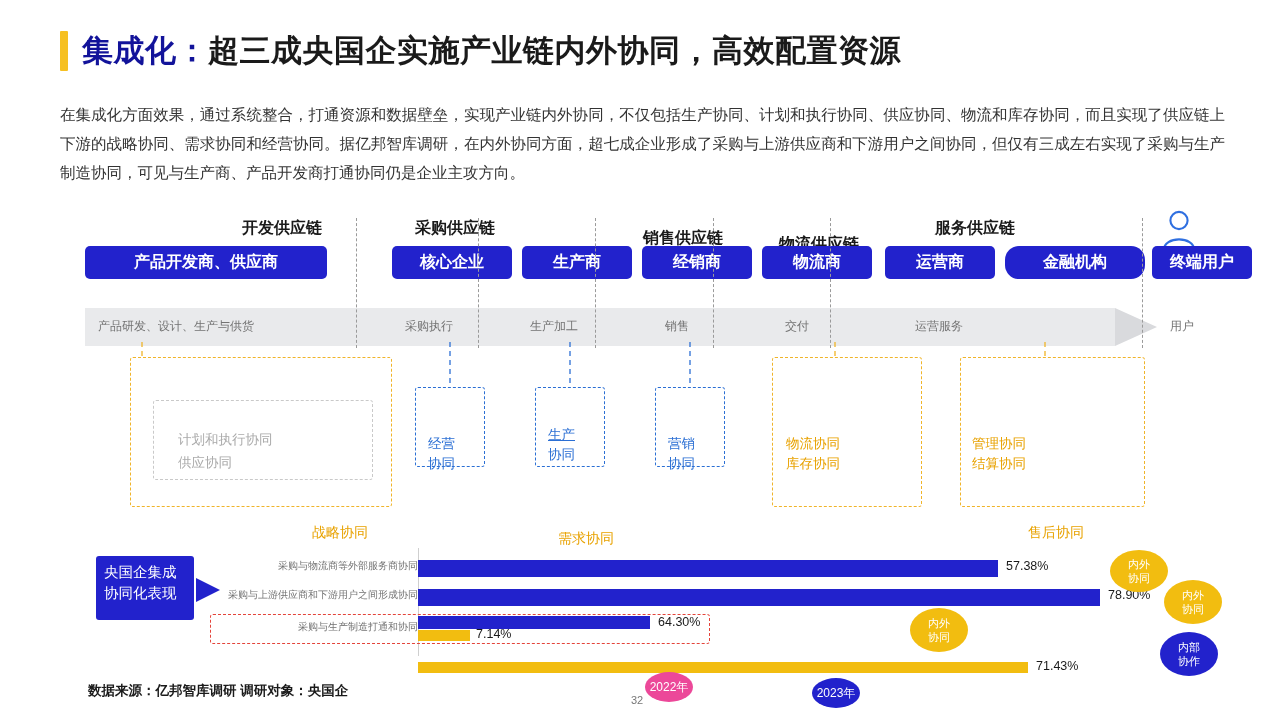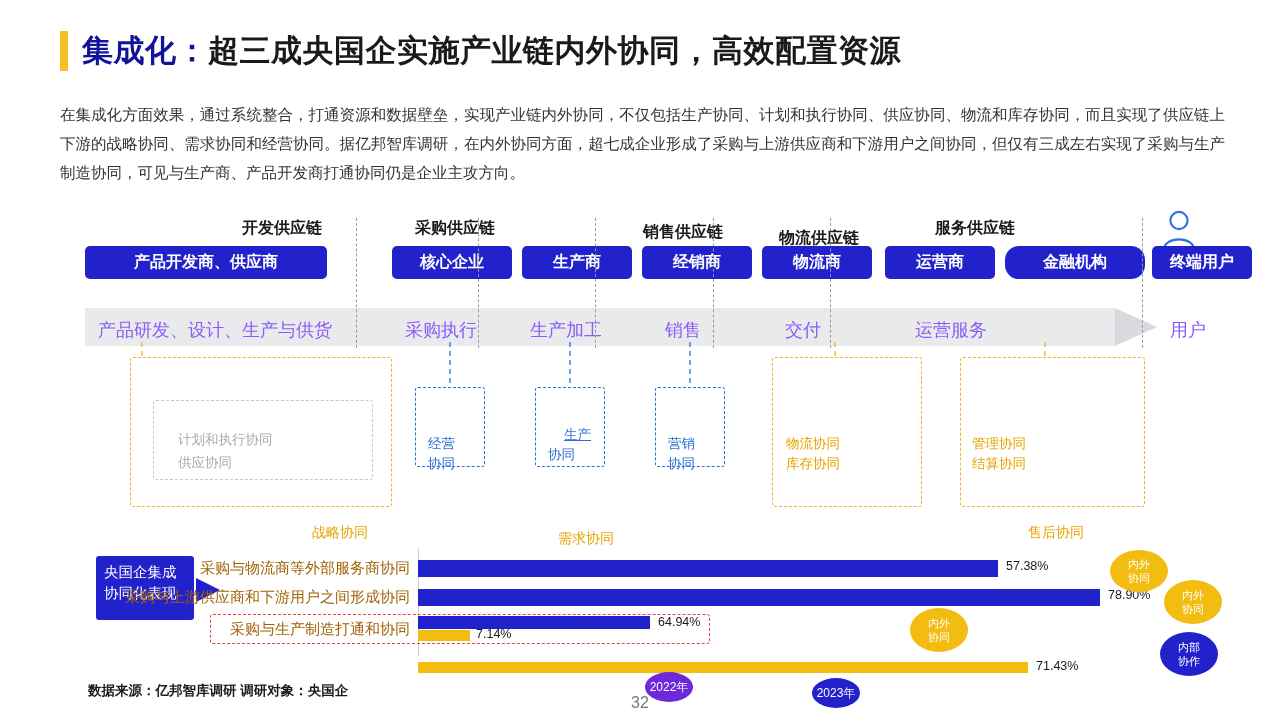--- a/index.html
+++ b/index.html
@@ -39,21 +39,21 @@
     height:33px; white-space:nowrap;
   }
   .arrow-band { position:absolute; left:25px; top:96px; width:1085px; height:38px; }
   .arrow-body { position:absolute; left:0; top:0; width:1030px; height:38px; background:#e9eaec; }
   .arrow-head {
     position:absolute; left:1030px; top:0; width:0; height:0;
     border-top:19px solid transparent; border-bottom:19px solid transparent;
     border-left:42px solid #d9dadd;
   }
   .band-label {
-    position:absolute; font-size:18px; color:#8b5cf6; top:106px; white-space:nowrap;
+    position:absolute; font-size:12px; color:#737373; top:106px; white-space:nowrap;
   }
   .vdash {
     position:absolute; border-left:1px dashed #9a9a9a; top:6px; height:130px;
   }
   .tag { position:absolute; font-size:13.5px; line-height:19px; white-space:nowrap; }
   .tag.grey { color:#aaa; }
   .tag.blue { color:#2b6fd4; }
   .tag.yellow { color:#e8a200; }
   .box {
     position:absolute; border:1px dashed #bbb; border-radius:3px;
@@ -73,21 +73,21 @@
     position:absolute; left:36px; top:8px; width:98px; height:64px; background:#2222cc;
     color:#fff; font-size:14.5px; line-height:21px; padding:6px 8px; border-radius:3px;
   }
   .callout-arrow {
     position:absolute; left:136px; top:30px; width:0; height:0;
     border-top:12px solid transparent; border-bottom:12px solid transparent;
     border-left:24px solid #2222cc;
   }
   .bar-row { position:absolute; left:160px; height:17px; }
   .bar-label {
-    position:absolute; right:100%; top:-1px; margin-right:8px; font-size:15px; color:#a16207;
+    position:absolute; right:100%; top:-1px; margin-right:0; font-size:10px; color:#737373;
     white-space:nowrap;
   }
   .bar { position:absolute; left:0; top:0; height:100%; }
   .bar.blue { background:#2222cc; }
   .bar.yellow { background:#f2bd10; }
   .bar-val { position:absolute; top:-1px; font-size:12.5px; color:#1a1a1a; white-space:nowrap; }
   .axis-line { position:absolute; left:358px; top:0; width:1px; height:108px; background:#cfcfcf; }
   .dashed-red {
     position:absolute; border:1px dashed #e4443b; border-radius:3px;
   }
@@ -101,44 +101,44 @@
   .badge.b { background:#2222cc; }
   
   .source {
     position:absolute; left:88px; top:682px; font-size:13.5px; font-weight:bold; color:#1a1a1a;
   }
   .legend { position:absolute; top:672px; }
   .legend .pill {
     position:absolute; width:48px; height:30px; border-radius:50%;
     display:flex; align-items:center; justify-content:center; color:#fff; font-size:12px;
   }
-  .legend .y { background:#6d28d9; }
+  .legend .y { background:#ec4899; }
   .legend .b { background:#2222cc; }
   .pagenum {
-    position:absolute; left:631px; top:694px; font-size:16px; color:#777;
+    position:absolute; left:631px; top:694px; font-size:11px; color:#777;
   }
 </style>
 </head>
 <body>
 
 <div class="title-row">
   <div class="title-bar"></div>
   <div class="title-text">
     <span>集成化：</span><span class="hl">超三成央国企实施产业链内外协同，高效配置资源</span>
   </div>
 </div>
 
 <div class="para">在集成化方面效果，通过系统整合，打通资源和数据壁垒，实现产业链内外协同，不仅包括生产协同、计划和执行协同、供应协同、物流和库存协同，而且实现了供应链上下游的战略协同、需求协同和经营协同。据亿邦智库调研，在内外协同方面，超七成企业形成了采购与上游供应商和下游用户之间协同，但仅有三成左右实现了采购与生产制造协同，可见与生产商、产品开发商打通协同仍是企业主攻方向。</div>
 
 <div class="diagram">
 
   <div class="col-head" style="left:122px; top:6px; width:200px;">开发供应链</div>
   <div class="col-head" style="left:295px; top:6px; width:200px;">采购供应链</div>
-  <div class="col-head" style="left:535px; top:10px; width:176px;">销售供应链</div>
-  <div class="col-head" style="left:655px; top:16px; width:200px;padding-left:8px;">物流供应链</div>
+  <div class="col-head" style="left:535px; top:16px; width:176px;">销售供应链</div>
+  <div class="col-head" style="left:655px; top:22px; width:200px;padding-left:8px;">物流供应链</div>
   <div class="col-head" style="left:815px; top:6px; width:200px;">服务供应链</div>
 
   <svg class="person" viewBox="0 0 40 44">
     <circle cx="20" cy="11" r="9" fill="none" stroke="#2f6fe0" stroke-width="2.2"></circle>
     <path d="M4 42 C4 27 36 27 36 42" fill="none" stroke="#2f6fe0" stroke-width="2.2"></path>
     <line x1="3" y1="42" x2="37" y2="42" stroke="#2f6fe0" stroke-width="2.2"></line>
   </svg>
 
   <div class="chip" style="left:25px; top:34px; width:242px;">产品开发商、供应商</div>
   <div class="chip" style="left:332px; top:34px; width:120px;">核心企业</div>
@@ -176,21 +176,21 @@
   <div class="box yellow" style="left:712px; top:145px; width:150px; height:150px;"></div>
   <div class="box yellow" style="left:900px; top:145px; width:185px; height:150px;"></div>
   <div class="box blue" style="left:345px; top:150px; width:330px; height:115px; border:none;"></div>
 
   <div class="tag grey" style="left:118px; top:218px;">计划和执行协同</div>
   <div class="tag grey" style="left:118px; top:241px;">供应协同</div>
 
   <div class="tag blue" style="left:368px; top:222px;">经营</div>
   <div class="tag blue" style="left:368px; top:242px;">协同</div>
 
-  <div class="tag blue" style="left:504px; top:213px;text-decoration:underline;">生产</div>
+  <div class="tag blue" style="left:488px; top:213px;text-decoration:underline;">生产</div>
   <div class="tag blue" style="left:488px; top:233px;">协同</div>
 
   <div class="tag blue" style="left:608px; top:222px;">营销</div>
   <div class="tag blue" style="left:608px; top:242px;">协同</div>
 
   <div class="tag yellow" style="left:726px; top:222px;">物流协同</div>
   <div class="tag yellow" style="left:726px; top:242px;">库存协同</div>
 
   <div class="tag yellow" style="left:912px; top:222px;">管理协同</div>
   <div class="tag yellow" style="left:912px; top:242px;">结算协同</div>
@@ -225,21 +225,21 @@
   <div class="bar-row" style="left:358px; top:41px; width:800px;">
     <span class="bar-label">采购与上游供应商和下游用户之间形成协同</span>
     <div class="bar blue" style="width:682px;"></div>
     <span class="bar-val" style="left:690px;">78.90%</span>
   </div>
 
   <div class="dashed-red" style="left:150px; top:66px; width:500px; height:30px;"></div>
   <div class="bar-row" style="left:358px; top:68px; width:800px; height:13px;padding-left:38px;">
     <span class="bar-label" style="top:4px;">采购与生产制造打通和协同</span>
     <div class="bar blue" style="width:232px; height:13px;"></div>
-    <span class="bar-val" style="left:240px; top:-1px;">64.94%</span>
+    <span class="bar-val" style="left:240px; top:-1px;">64.30%</span>
   </div>
   <div class="bar-row" style="left:358px; top:82px; width:800px; height:11px;">
     <div class="bar yellow" style="width:52px; height:11px;"></div>
     <span class="bar-val" style="left:58px; top:-3px;">7.14%</span>
   </div>
 
   <div class="bar-row" style="left:358px; top:114px; width:800px; height:11px;">
     <div class="bar yellow" style="width:610px; height:11px;"></div>
     <span class="bar-val" style="left:618px; top:-3px;">71.43%</span>
   </div>

